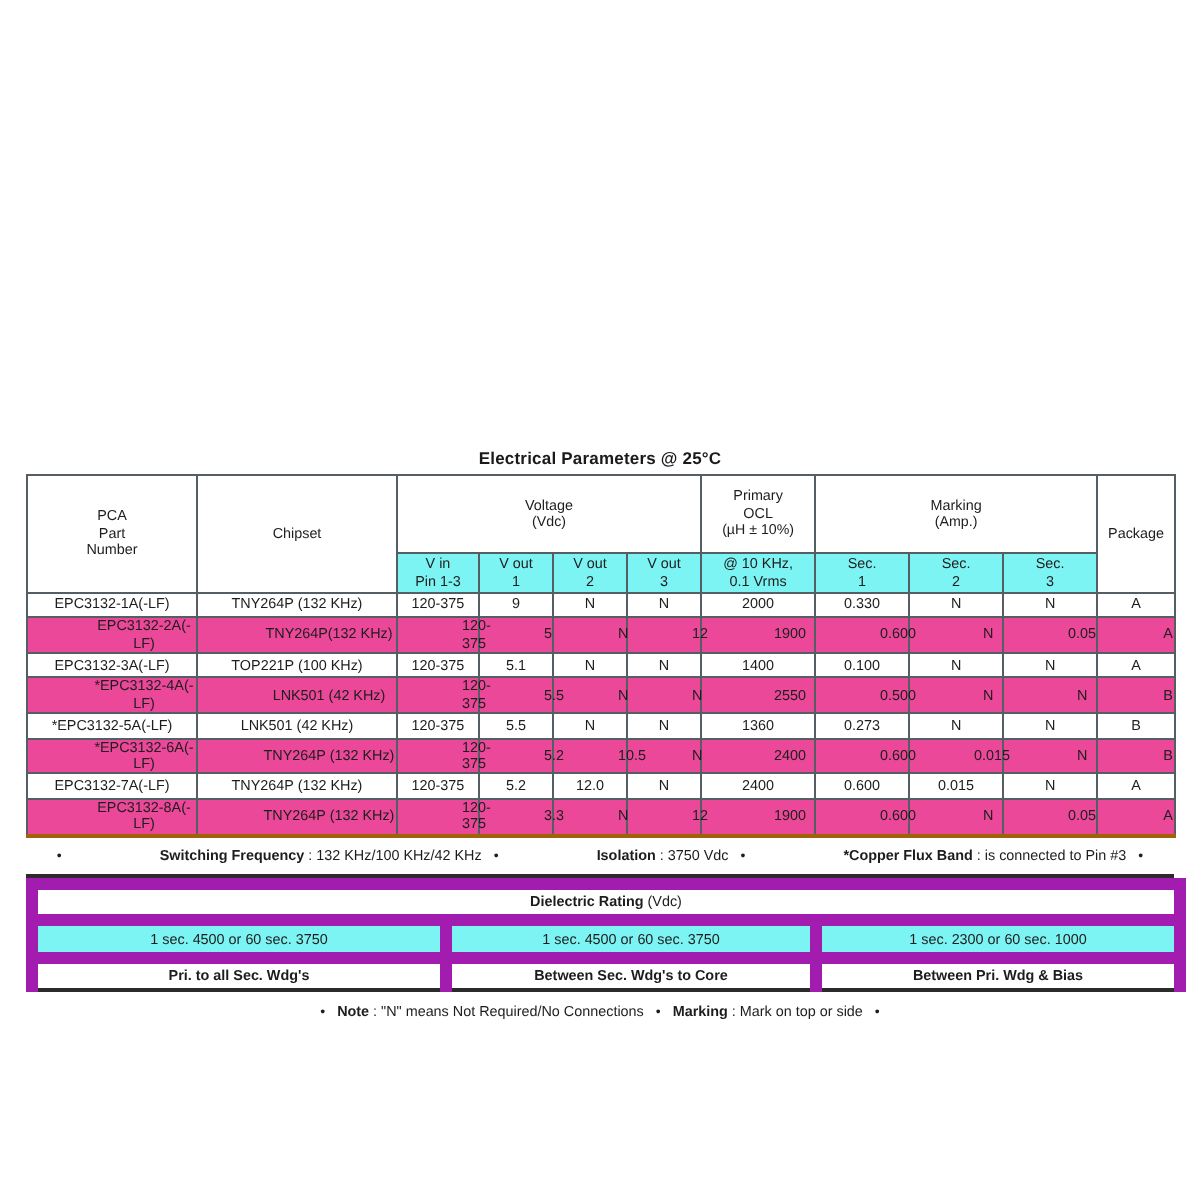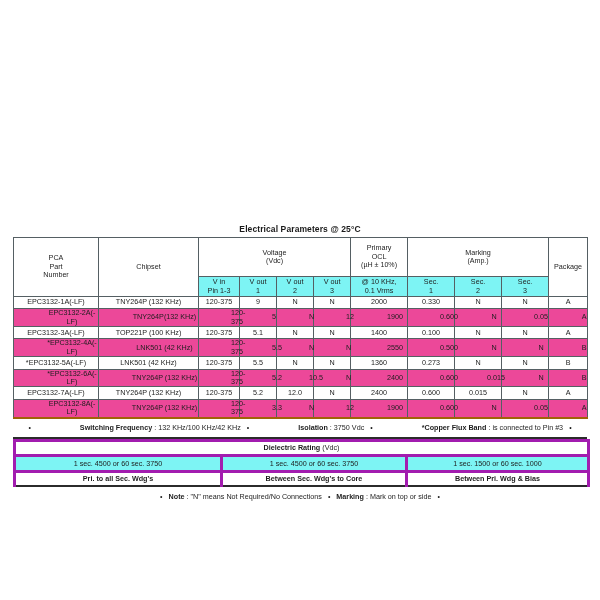--- a/index.html
+++ b/index.html
@@ -88,21 +88,21 @@
   .notes-line b { font-weight: bold; margin-left: 43px; }
   .bullet { padding: 0 4px; font-size: 7px; }
 
   table.diel {
     border-collapse: collapse;
     width: 574px;
     table-layout: fixed;
     margin-top: 0;
   }
   table.diel td {
-    border: 3px solid #a21caf;
+    border: 6px solid #a21caf;
     font-size: 7.2px;
     text-align: center;
     padding: 0;
     height: 12.5px;
     color: #1d1d1d;
   }
   td.diel-title {
     border-top: none;
     border-left: none;
     border-right: none;
@@ -331,21 +331,21 @@
     </colgroup>
     <tbody>
       <tr>
         <td class="diel-title" colspan="3">
           <b>Dielectric Rating</b><span> (Vdc)</span>
         </td>
       </tr>
       <tr class="diel-values">
         <td>1 sec. 4500 or 60 sec. 3750</td>
         <td>1 sec. 4500 or 60 sec. 3750</td>
-        <td>1 sec. 1500 or 60 sec. 1000</td>
+        <td>1 sec. 2300 or 60 sec. 1000</td>
       </tr>
       <tr class="diel-desc">
         <td>Pri. to all Sec. Wdg's</td>
         <td>Between Sec. Wdg's to Core</td>
         <td>Between Pri.  Wdg &amp; Bias</td>
       </tr>
     </tbody>
   </table>
 
   <div class="final-note">

